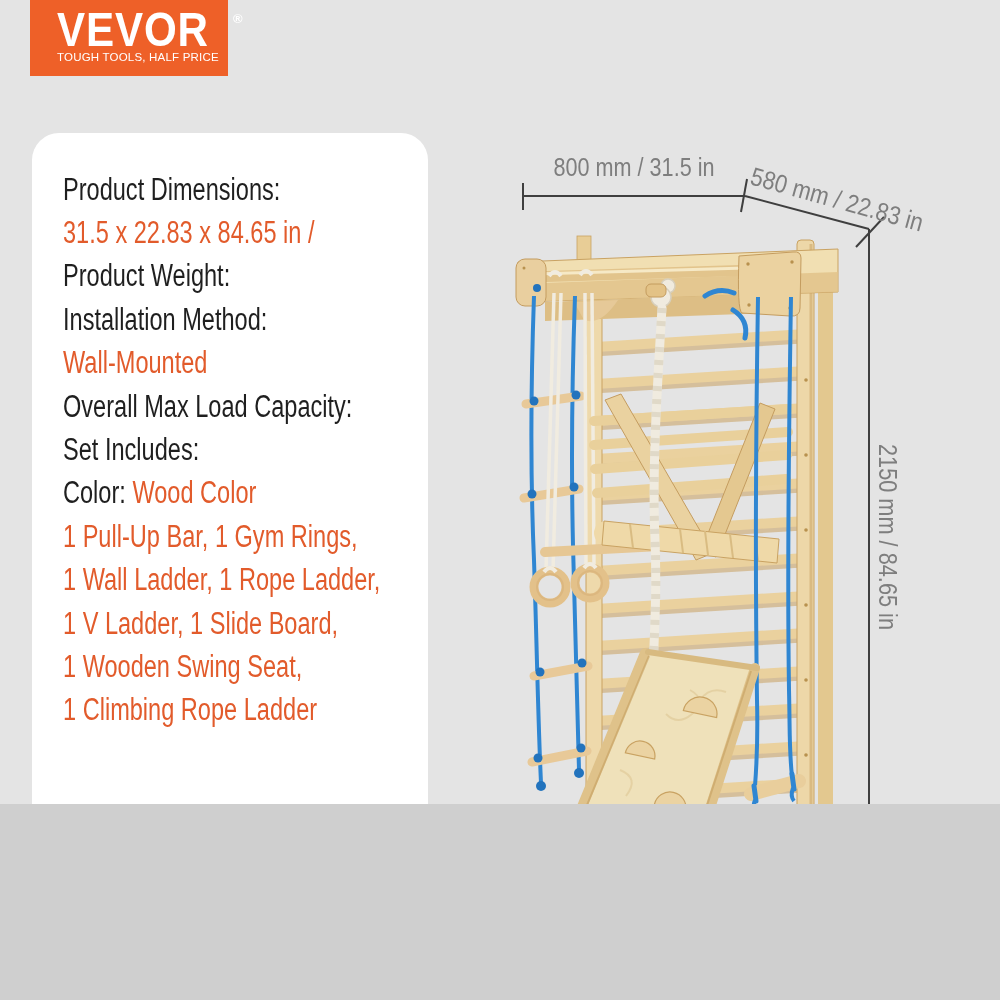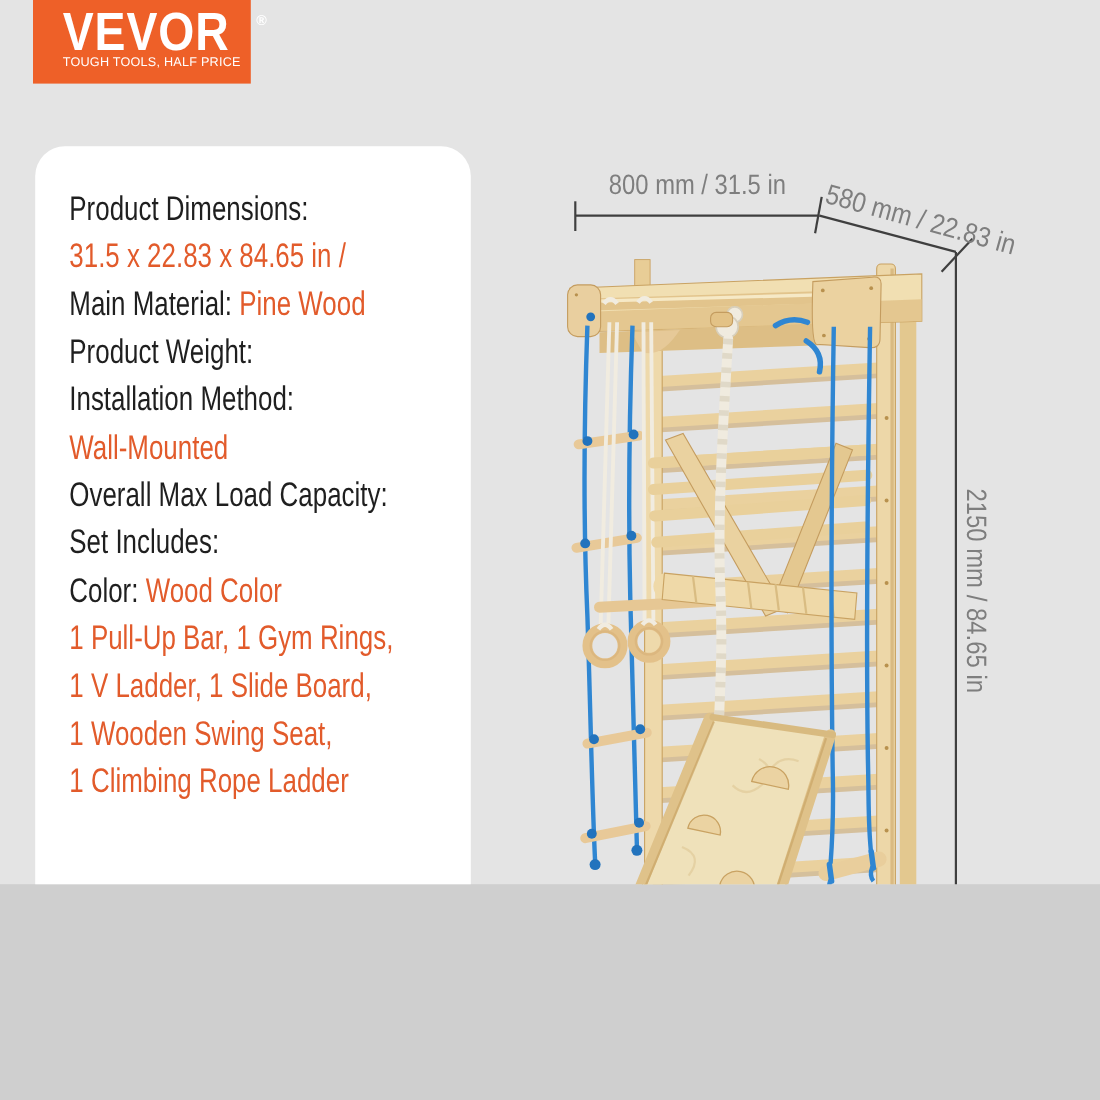--- a/index.html
+++ b/index.html
@@ -36,42 +36,42 @@
   </div>
 
   <div class="panel">
     <div class="line">
         <span class="tscale"><span class="k">Product Dimensions:</span><span class="v"></span></span>
       </div>
     <div class="line">
         <span class="tscale"><span class="k"></span><span class="v">31.5 x 22.83 x 84.65 in /</span></span>
       </div>
     <div class="line">
-        <span class="tscale"><span class="k">Main Material: </span><span class="v">Pine Wood</span></span>
-      </div>
-    <div class="line">
         <span class="tscale"><span class="k">Product Weight:</span><span class="v"></span></span>
       </div>
     <div class="line">
         <span class="tscale"><span class="k">Installation Method:</span><span class="v"></span></span>
       </div>
     <div class="line">
         <span class="tscale"><span class="k"></span><span class="v">Wall-Mounted</span></span>
       </div>
     <div class="line">
         <span class="tscale"><span class="k">Overall Max Load Capacity:</span><span class="v"></span></span>
       </div>
     <div class="line">
         <span class="tscale"><span class="k">Set Includes:</span><span class="v"></span></span>
       </div>
     <div class="line">
         <span class="tscale"><span class="k">Color: </span><span class="v">Wood Color</span></span>
       </div>
     <div class="line">
         <span class="tscale"><span class="k"></span><span class="v">1 Pull-Up Bar, 1 Gym Rings,</span></span>
+      </div>
+    <div class="line">
+        <span class="tscale"><span class="k"></span><span class="v">1 Wall Ladder, 1 Rope Ladder,</span></span>
       </div>
     <div class="line">
         <span class="tscale"><span class="k"></span><span class="v">1 V Ladder, 1 Slide Board,</span></span>
       </div>
     <div class="line">
         <span class="tscale"><span class="k"></span><span class="v">1 Wooden Swing Seat,</span></span>
       </div>
     <div class="line">
         <span class="tscale"><span class="k"></span><span class="v">1 Climbing Rope Ladder</span></span>
       </div>

